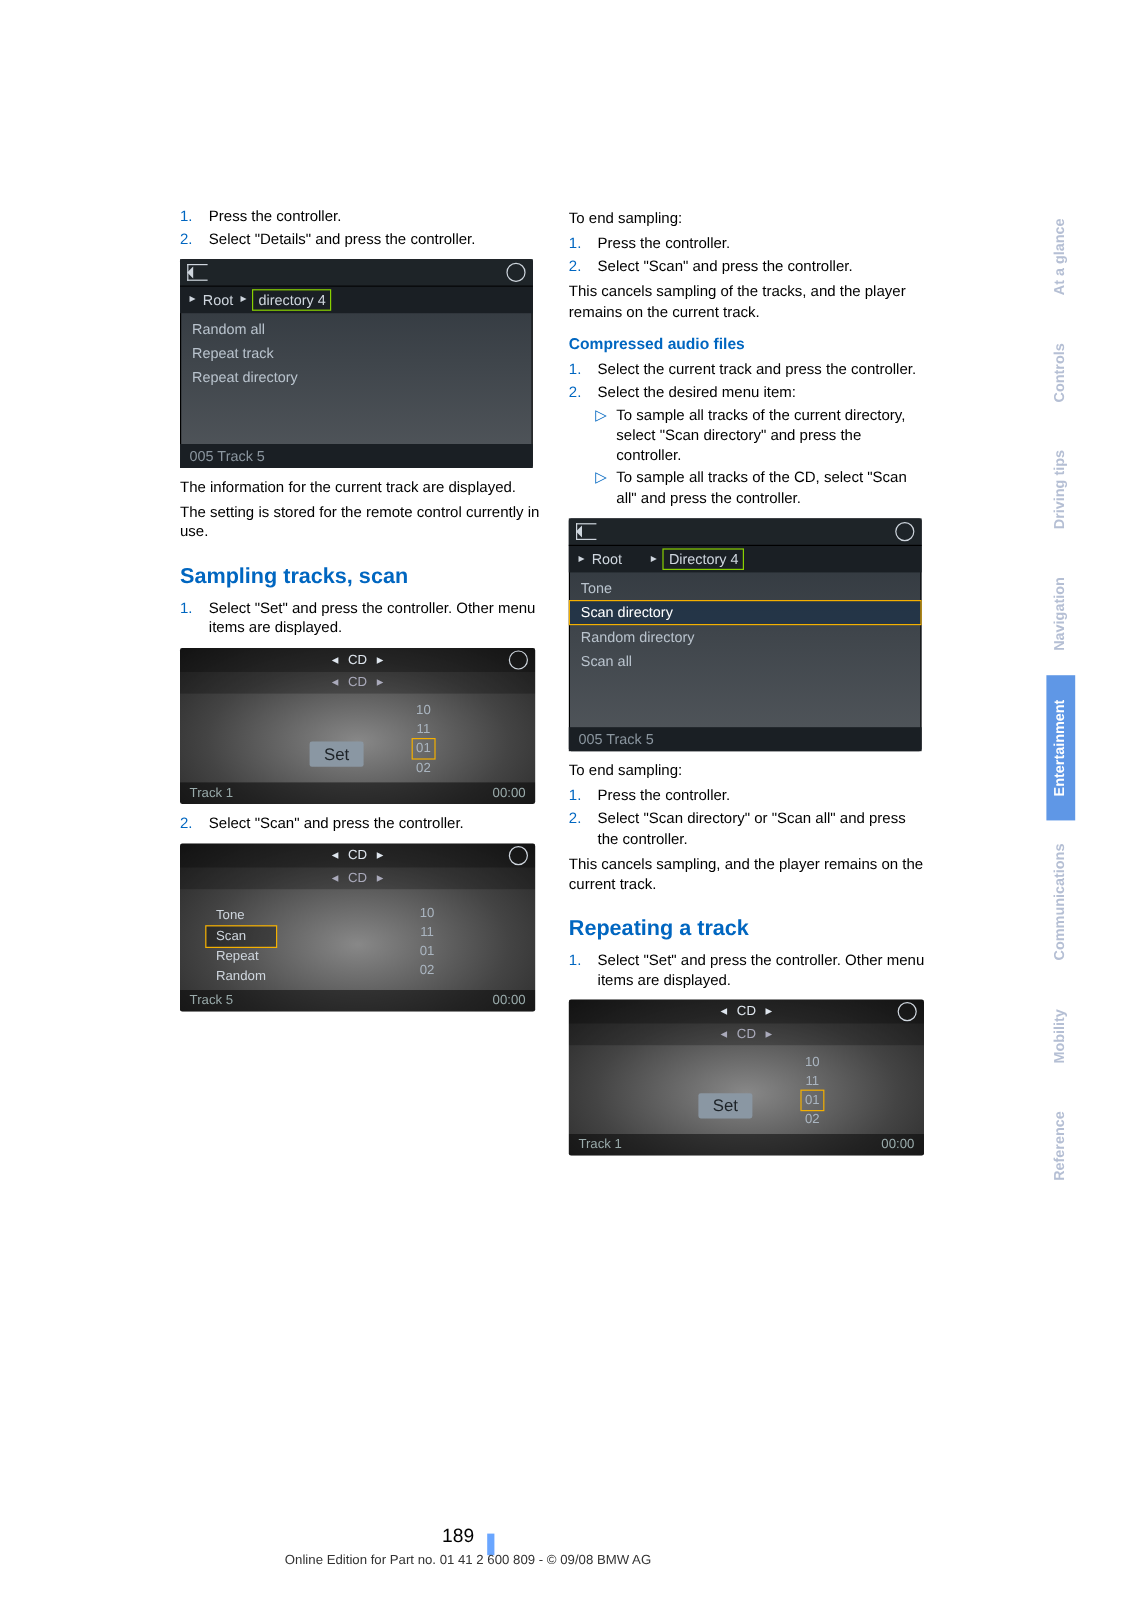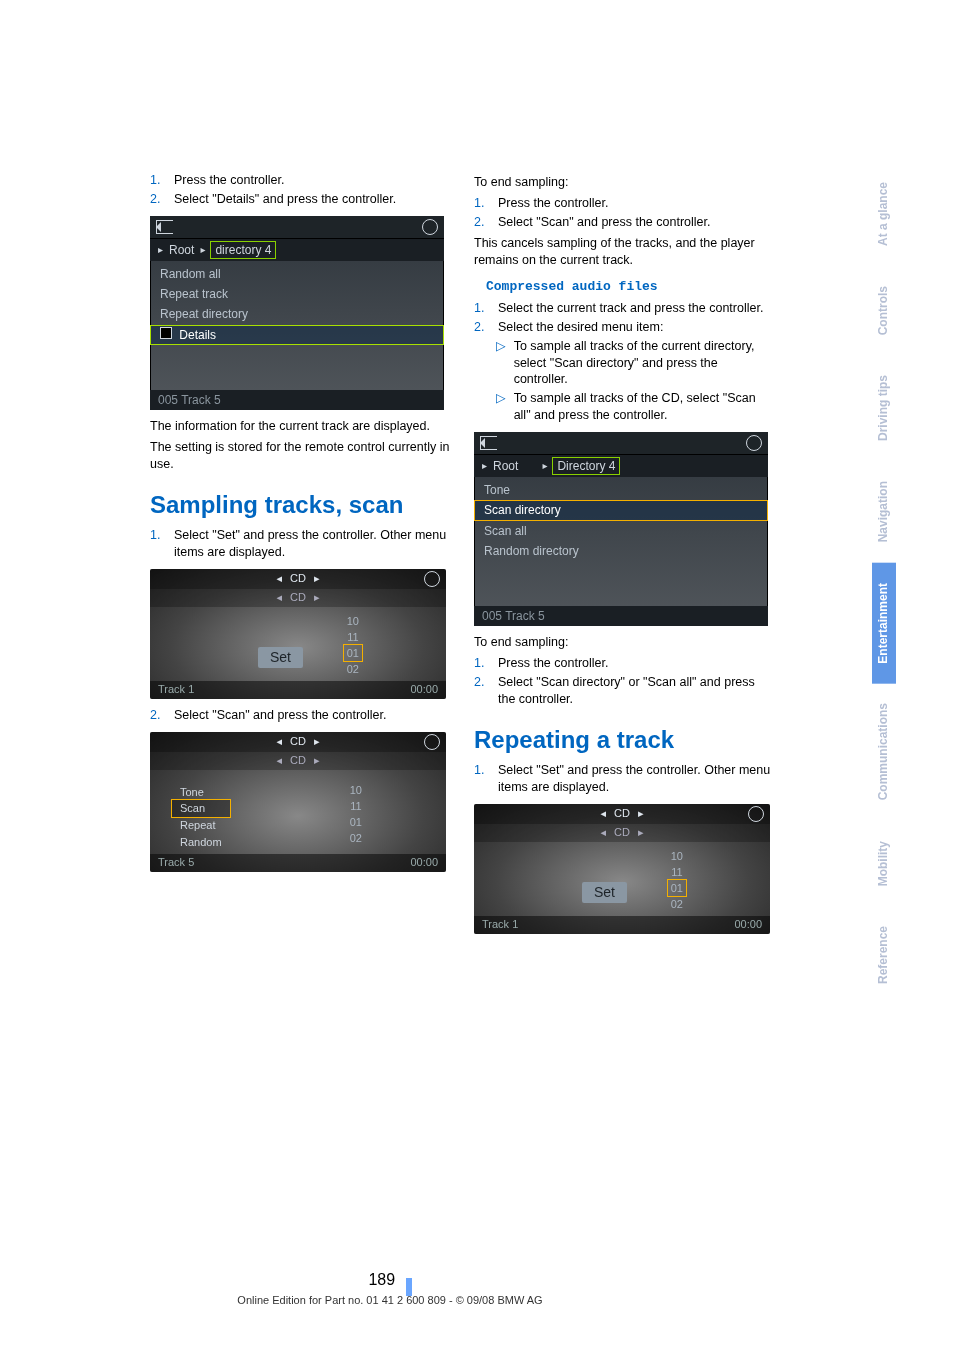--- a/index.html
+++ b/index.html
@@ -40,21 +40,21 @@
     display: flex;
     gap: 8px;
     margin: 2px 0 2px 22px;
   }
   .sub .tri {
     color: #0066c0;
     flex-shrink: 0;
   }
   h2.sect {
     color: #0066c0;
-    font-size: 24px;
+    font-size: 18px;
     font-weight: bold;
     margin: 16px 0 6px 0;
   }
   h3.sub {
     color: #0066c0;
     font-size: 13px;
     font-weight: bold;
     margin: 10px 0 4px 0;
   }
   p { margin: 4px 0; }
@@ -280,24 +280,20 @@
         <div class="crumb">
           <span class="caret">▸</span>
           <span>Root</span>
           <span class="caret">▸</span>
           <span style="outline:1px solid #89d000;padding:0 4px;">directory 4</span>
         </div>
         <div class="list">
           <div class="row">Random all</div>
           <div class="row">Repeat track</div>
           <div class="row">Repeat directory</div>
-          <div class="row sel">
-            <span class="chk"></span>
-            <span>Details</span>
-          </div>
         </div>
         <div class="footer">
             <span>005 Track 5</span>
           </div>
       </div>
 
       <p>The information for the current track are displayed.</p>
       <p>The setting is stored for the remote control currently in use.</p>
 
       <h2 class="sect">Sampling tracks, scan</h2>
@@ -373,21 +369,21 @@
       <div class="ol-num">
         <span class="num">1.</span>
         <span>Press the controller.</span>
       </div>
       <div class="ol-num">
         <span class="num">2.</span>
         <span>Select "Scan" and press the controller.</span>
       </div>
       <p>This cancels sampling of the tracks, and the player remains on the current track.</p>
 
-      <h3 class="sub" style="display:block;margin-left:12px;font-family:Liberation Mono, monospace;">Compressed audio files</h3>
+      <h3 class="sub" style="display:block;margin-left:0;">Compressed audio files</h3>
       <div class="ol-num">
         <span class="num">1.</span>
         <span>Select the current track and press the controller.</span>
       </div>
       <div class="ol-num">
         <span class="num">2.</span>
         <span>Select the desired menu item:</span>
       </div>
       <div class="sub">
         <span class="tri">▷</span>
@@ -406,37 +402,38 @@
         <div class="crumb">
           <span class="caret">▸</span>
           <span>Root</span>
           <span style="width:12px;"></span>
           <span class="caret">▸</span>
           <span style="outline:1px solid #89d000;padding:0 4px;">Directory 4</span>
         </div>
         <div class="list">
           <div class="row">Tone</div>
           <div class="row sel" style="outline-color:#f4b000;">Scan directory</div>
+          <div class="row">Random directory</div>
           <div class="row">Scan all</div>
-          <div class="row">Random directory</div>
         </div>
         <div class="footer">
             <span>005 Track 5</span>
           </div>
       </div>
 
       <p>To end sampling:</p>
       <div class="ol-num">
         <span class="num">1.</span>
         <span>Press the controller.</span>
       </div>
       <div class="ol-num">
         <span class="num">2.</span>
         <span>Select "Scan directory" or "Scan all" and press the controller.</span>
       </div>
+      <p>This cancels sampling, and the player remains on the current track.</p>
 
       <h2 class="sect">Repeating a track</h2>
       <div class="ol-num">
         <span class="num">1.</span>
         <span>Select "Set" and press the controller. Other menu items are displayed.</span>
       </div>
 
       <div class="cdshot">
         <div class="top">
           <span>◂</span>

